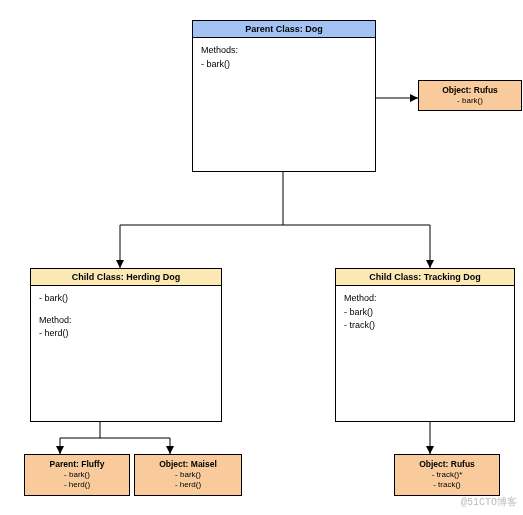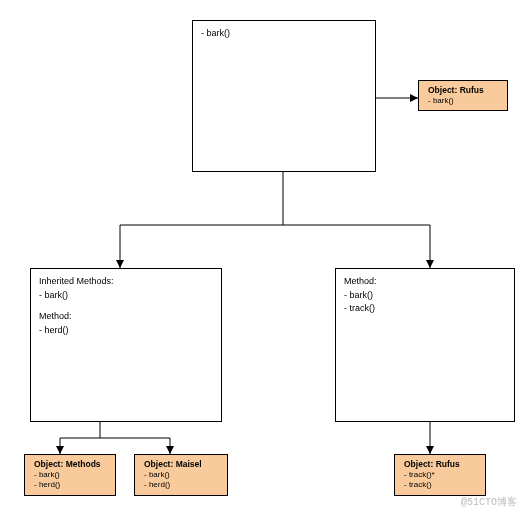--- a/index.html
+++ b/index.html
@@ -1,21 +1,21 @@
 <!DOCTYPE html>
 <html><head>
 <meta charset="utf-8">
 <style>
   html,body{margin:0;padding:0;width:523px;height:515px;background:#fff;font-family:Arial,Helvetica,sans-serif;font-size:9px;color:#000;overflow:hidden}
   .box{position:absolute;border:1px solid #000;background:#fff}
   .header{border-bottom:1px solid #000;text-align:center;font-weight:bold;padding:3px 0;font-size:9px}
   .hdr-blue{background:#a4c2f4}
   .hdr-yellow{background:#fce8b2}
   .body{padding:6px 8px;line-height:1.5}
-  .obj{position:absolute;border:1px solid #000;background:#f9cb9c;padding:4px 9px;font-size:8px;line-height:1.3}
+  .obj{position:absolute;border:1px solid #000;background:#f9cb9c;text-align:center;padding:4px 16px;font-size:8px;line-height:1.3}
   .obj .t{font-weight:bold;font-size:8.5px}
   svg.conn{position:absolute;left:0;top:0;width:523px;height:515px;pointer-events:none}
   svg.conn line,svg.conn polyline{stroke:#000;stroke-width:1;fill:none}
   svg.conn polygon{fill:#000}
   .watermark{position:absolute;right:6px;bottom:6px;font-size:10px;color:#bbb;font-family:Liberation Mono, monospace}
 </style>
 </head>
 <body>
 
 <svg class="conn">
@@ -38,50 +38,53 @@
   <line x1="60" y1="438" x2="60" y2="454"></line>
   <polygon points="60,454 56,446 64,446"></polygon>
   <line x1="170" y1="438" x2="170" y2="454"></line>
   <polygon points="170,454 166,446 174,446"></polygon>
 
   <line x1="430" y1="420" x2="430" y2="454"></line>
   <polygon points="430,454 426,446 434,446"></polygon>
 </svg>
 
 <div class="box" style="left:192px;top:20px;width:182px;height:150px">
+  <div class="header hdr-blue">Parent Class: Dog</div>
   <div class="body">
+    <div>Methods:</div>
     <div>- bark()</div>
   </div>
 </div>
 
 <div class="obj" style="left:418px;top:80px;width:70px">
   <div class="t">Object: Rufus</div>
   <div>- bark()</div>
 </div>
 
 <div class="box" style="left:30px;top:268px;width:190px;height:152px">
+  <div class="header hdr-yellow">Child Class: Herding Dog</div>
   <div class="body">
-    <div>Inherited Methods:</div>
     <div>- bark()</div>
     <div style="height:8px"></div>
     <div>Method:</div>
     <div>- herd()</div>
   </div>
 </div>
 
 <div class="box" style="left:335px;top:268px;width:178px;height:152px">
+  <div class="header hdr-yellow">Child Class: Tracking Dog</div>
   <div class="body">
     <div>Method:</div>
     <div>- bark()</div>
     <div>- track()</div>
   </div>
 </div>
 
 <div class="obj" style="left:24px;top:454px;width:72px">
-  <div class="t">Object: Methods</div>
+  <div class="t">Parent: Fluffy</div>
   <div>- bark()</div>
   <div>- herd()</div>
 </div>
 
 <div class="obj" style="left:134px;top:454px;width:74px">
   <div class="t">Object: Maisel</div>
   <div>- bark()</div>
   <div>- herd()</div>
 </div>
 

